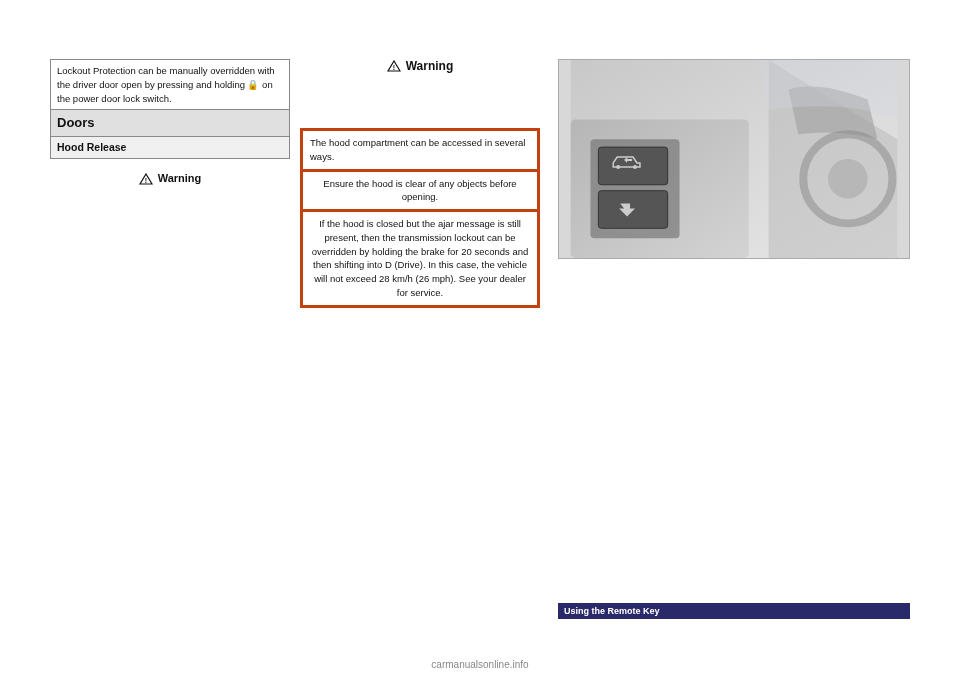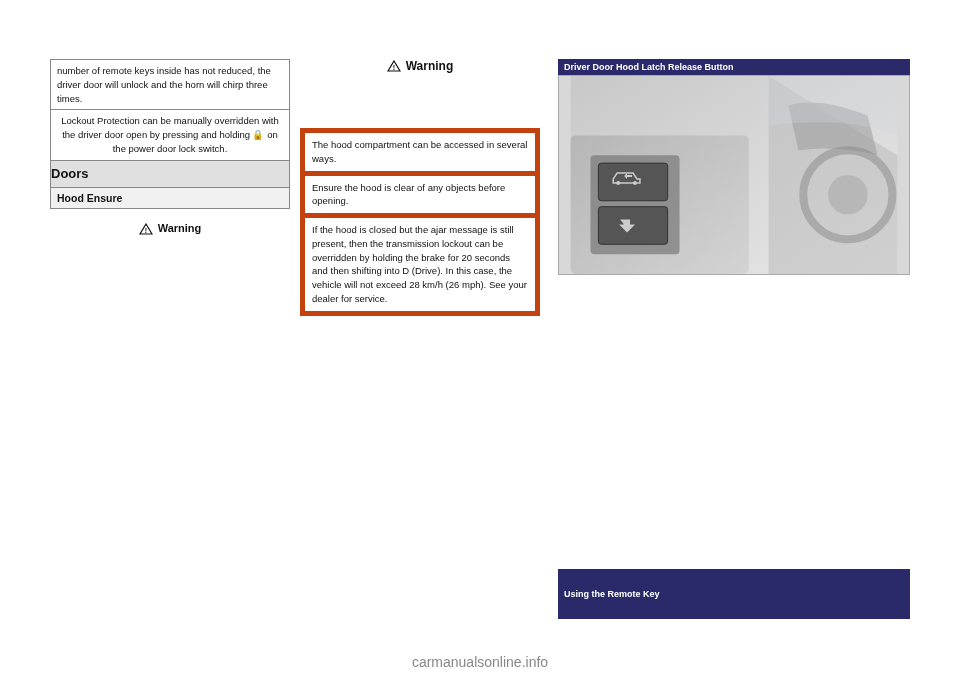--- a/index.html
+++ b/index.html
@@ -46,21 +46,21 @@
       color: #111;
     }
     .text-block + .text-block {
       border-top: none;
       text-align: center;
     }
     .section-header {
       background: #e0e0e0;
       border: 1px solid #888;
       border-top: none;
-      padding: 4px 0;
+      padding: 4px 6px;
       font-size: 13px;
       font-weight: bold;
       color: #111;
     }
     .subsection-header {
       background: #f0f0f0;
       border: 1px solid #888;
       border-top: none;
       padding: 3px 6px;
       font-size: 10.5px;
@@ -91,28 +91,29 @@
       font-size: 12px;
       font-weight: bold;
       color: #111;
       display: flex;
       align-items: center;
       justify-content: center;
       gap: 5px;
       margin-bottom: 55px;
     }
     .middle-text-block {
-      border: 5px solid #c2410c;
+      border: 3px solid #c2410c;
       padding: 5px 7px;
       font-size: 9.5px;
       line-height: 1.45;
       color: #111;
     }
     .middle-text-block + .middle-text-block {
       border-top: none;
+      text-align: center;
     }
     
     .right-col {
       flex: 1;
       display: flex;
       flex-direction: column;
       padding-left: 18px;
     }
     .image-label-top {
       background: #2a2a6a;
@@ -136,65 +137,64 @@
     
     .car-svg {
       width: 100%;
       height: 100%;
     }
     .image-label-bottom {
       background: #2a2a6a;
       color: #fff;
       font-size: 9px;
       font-weight: bold;
-      padding: 20px 6px;
+      padding: 3px 6px;
       text-align: left;
       margin-top: auto;
     }
     
     .warn-icon {
       display: inline-block;
       width: 14px;
       height: 12px;
       position: relative;
     }
     .warn-icon svg {
       width: 14px;
       height: 12px;
     }
     
     .watermark {
       position: absolute;
       bottom: 8px;
       left: 50%;
       transform: translateX(-50%);
-      font-size: 14px;
+      font-size: 10px;
       color: #888;
       white-space: nowrap;
     }
     .right-col-inner {
       display: flex;
       flex-direction: column;
       height: 100%;
     }
     .spacer {
       flex: 1;
     }
   </style>
 </head>
 <body>
 
 <div class="page-container">
   <div class="content-area">
 
     <div class="left-col">
-      <div class="text-block">number of remote keys inside has not reduced, the driver door will unlock and the horn will chirp three times.</div>
       <div class="text-block">Lockout Protection can be manually overridden with the driver door open by pressing and holding 🔒 on the power door lock switch.</div>
       <div class="section-header">Doors</div>
-      <div class="subsection-header">Hood Ensure</div>
+      <div class="subsection-header">Hood Release</div>
       <div class="warning-block-left">
         <span class="warn-icon">
           <svg viewBox="0 0 14 12" xmlns="http://www.w3.org/2000/svg">
             <polygon points="7,1 13,11 1,11" fill="none" stroke="#111" stroke-width="1.2"></polygon>
             <text x="7" y="10" text-anchor="middle" font-size="7" fill="#111" font-weight="bold">!</text>
           </svg>
         </span>
         <span>Warning</span>
       </div>
     </div>
@@ -209,21 +209,20 @@
         </span>
         <span>Warning</span>
       </div>
       <div class="middle-text-block">The hood compartment can be accessed in several ways.</div>
       <div class="middle-text-block">Ensure the hood is clear of any objects before opening.</div>
       <div class="middle-text-block">If the hood is closed but the ajar message is still present, then the transmission lockout can be overridden by holding the brake for 20 seconds and then shifting into D (Drive). In this case, the vehicle will not exceed 28 km/h (26 mph). See your dealer for service.</div>
     </div>
 
     <div class="right-col">
       <div class="right-col-inner">
-        <div class="image-label-top">Driver Door Hood Latch Release Button</div>
         <div class="car-image-box">
 
           <svg class="car-svg" viewBox="0 0 330 200" xmlns="http://www.w3.org/2000/svg">
 
             <defs>
               <linearGradient id="bg-grad" x1="0%" y1="0%" x2="100%" y2="100%">
                 <stop offset="0%" style="stop-color:#c8c8c8;stop-opacity:1"></stop>
                 <stop offset="100%" style="stop-color:#e8e8e8;stop-opacity:1"></stop>
               </linearGradient>
               <linearGradient id="panel-grad" x1="0%" y1="0%" x2="100%" y2="100%">

